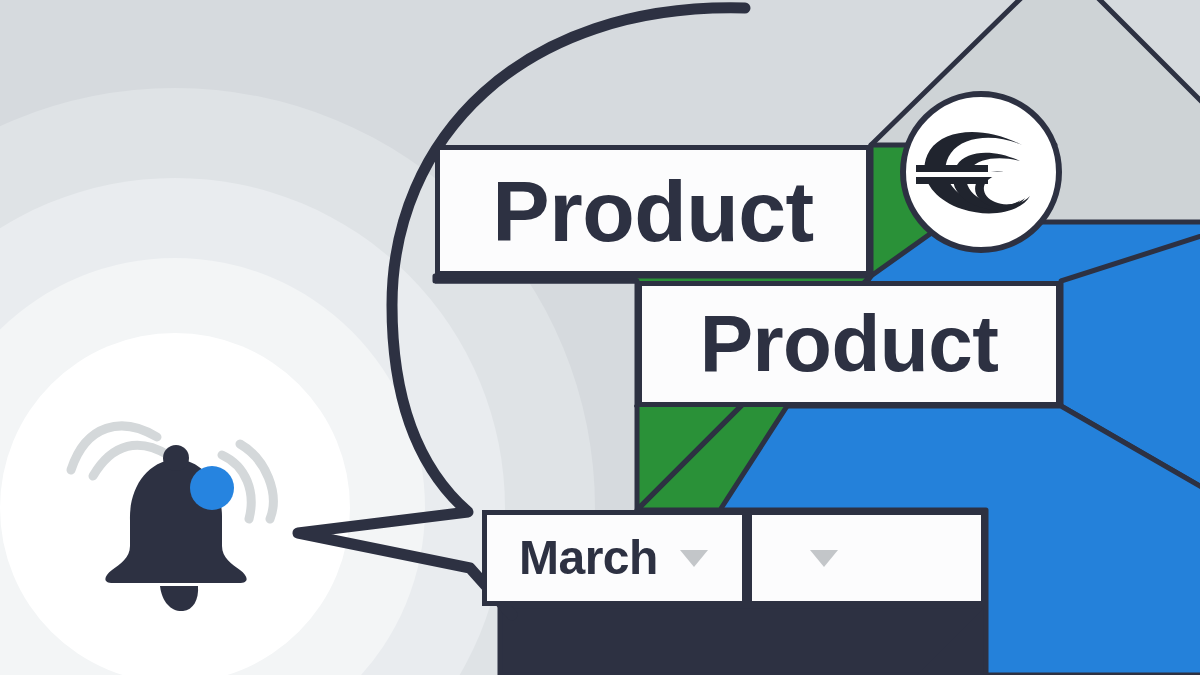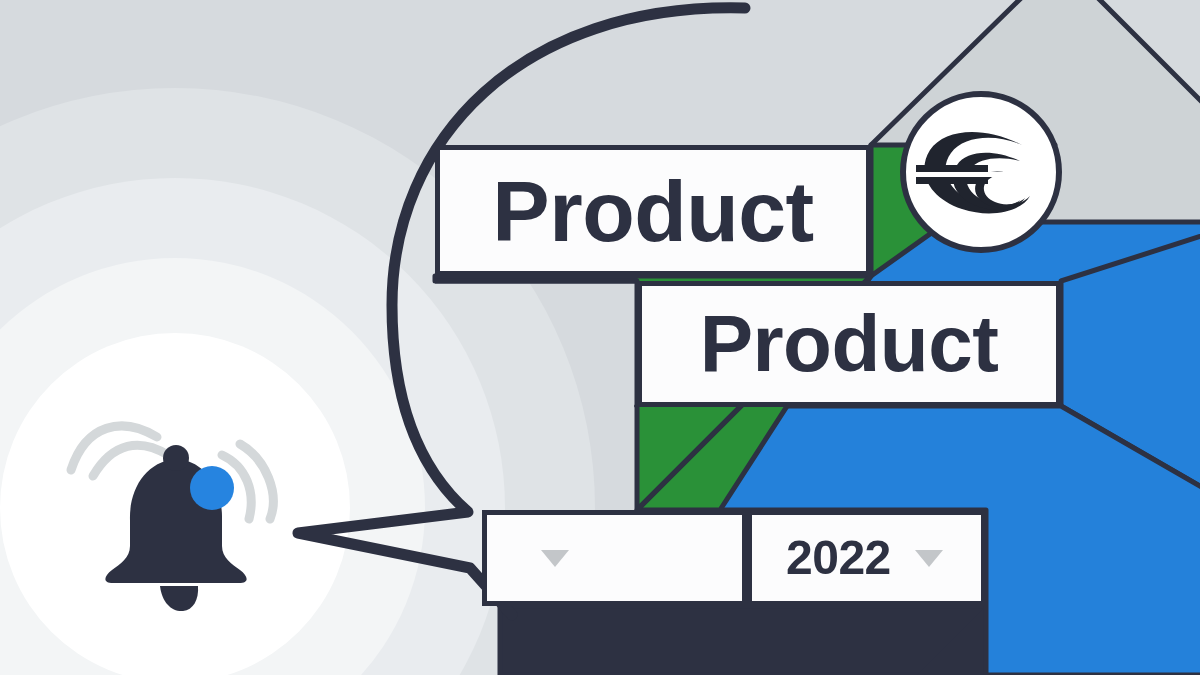--- a/index.html
+++ b/index.html
@@ -208,22 +208,22 @@
 
     <div class="card" id="card-product">
       <span class="txt">Product</span>
     </div>
 
     <div class="card" id="card-updates">
       <span class="txt">Product</span>
     </div>
 
     <div class="card dd" id="dd-month" style="pointer-events:auto;">
+      <span class="txt">March</span>
       <span class="caret"></span>
     </div>
 
     <div class="card dd" id="dd-year" style="pointer-events:auto;">
-      <span class="txt">2022</span>
       <span class="caret"></span>
     </div>
 
   </div>
 </div>
 
 </body></html>

